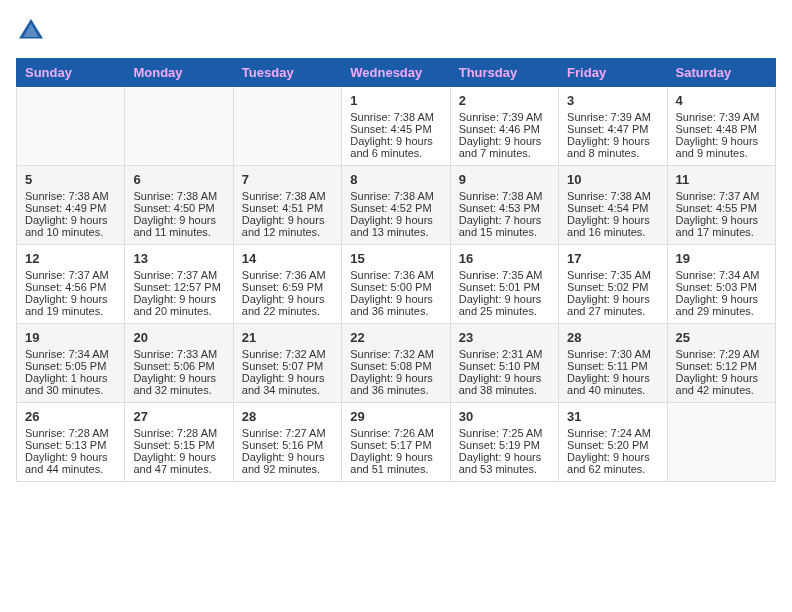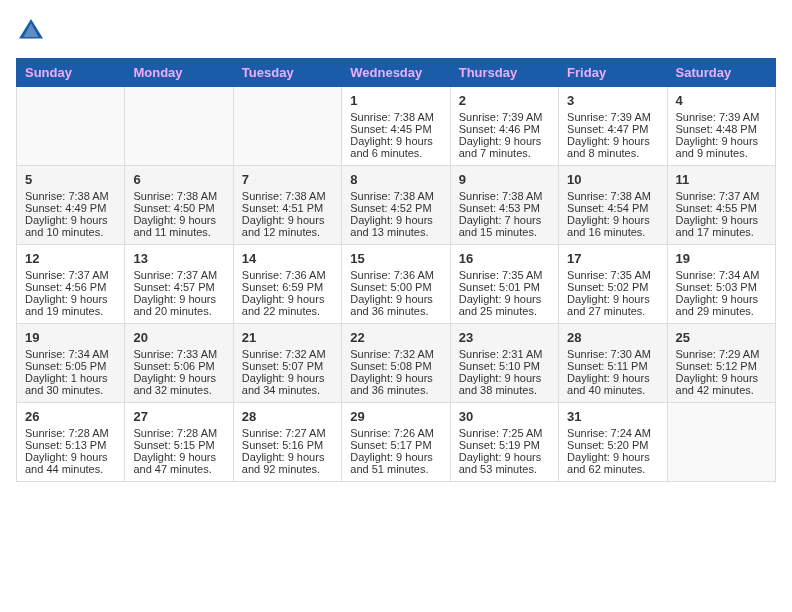--- a/index.html
+++ b/index.html
@@ -195,21 +195,21 @@
       <tr class="row-odd">
         <td>
           <span class="day-number">12</span>
           <div>Sunrise: 7:37 AM</div>
           <div>Sunset: 4:56 PM</div>
           <div>Daylight: 9 hours and 19 minutes.</div>
         </td>
         <td>
           <span class="day-number">13</span>
           <div>Sunrise: 7:37 AM</div>
-          <div>Sunset: 4:57 PM</div>
+          <div>Sunset: 12:57 PM</div>
           <div>Daylight: 9 hours and 20 minutes.</div>
         </td>
         <td>
           <span class="day-number">14</span>
           <div>Sunrise: 7:36 AM</div>
           <div>Sunset: 6:59 PM</div>
           <div>Daylight: 9 hours and 22 minutes.</div>
         </td>
         <td>
           <span class="day-number">15</span>

